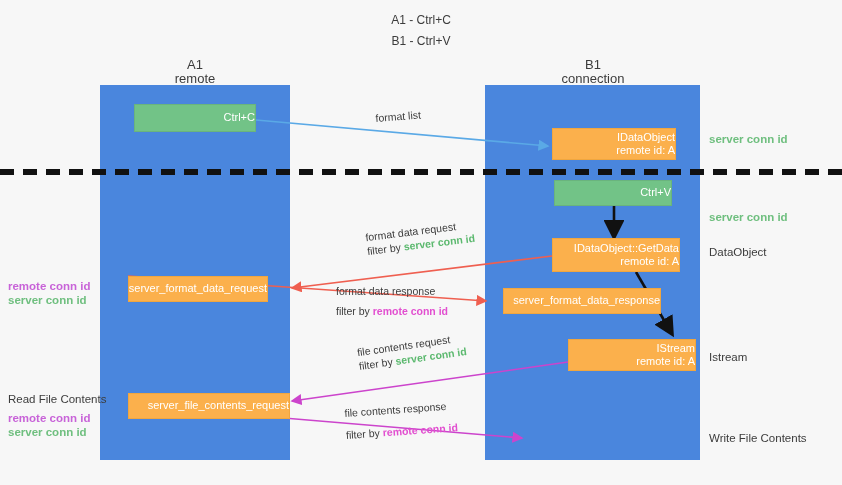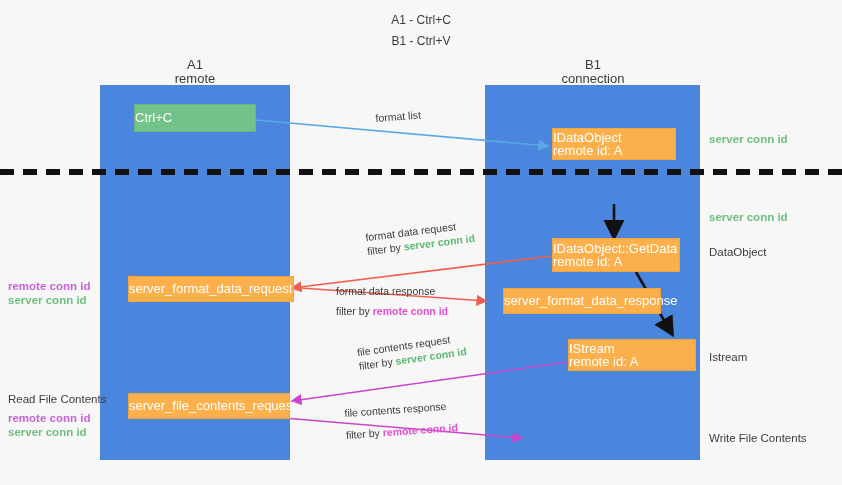--- a/index.html
+++ b/index.html
@@ -12,22 +12,22 @@
   #stage{position:absolute;inset:0;}
   svg.layer{position:absolute;left:0;top:0;width:842px;height:485px;pointer-events:none;}
 
   .lane{position:absolute;background:#4a86dd;}
   .lane-head{position:absolute;text-align:center;font-size:13px;color:#3c3c3c;line-height:14px;}
 
   .title{position:absolute;left:0;top:10px;width:842px;text-align:center;
          font-size:12px;line-height:21px;color:#3c3c3c;}
 
   .box{position:absolute;box-sizing:border-box;display:flex;flex-direction:column;
-       align-items:flex-start;justify-content:center;text-align:center;
-       font-size:13px;line-height:13.5px;color:#fff;}
+       align-items:flex-end;justify-content:center;text-align:center;
+       font-size:11px;line-height:13.5px;color:#fff;}
   .box.green{background:#72c387;border:1px solid #6ab47d;}
   .box.orange{background:#fbb04c;border:1px solid #f0a63f;}
 
   .side{position:absolute;font-size:11.5px;line-height:14px;white-space:nowrap;}
   .side.grey{color:#3c3c3c;}
   .side.green{color:#6fbf7f;font-weight:bold;}
   .side.magenta{color:#c863d8;font-weight:bold;}
 
   .alabel{position:absolute;font-size:10.5px;line-height:14px;white-space:nowrap;color:#3c3c3c;}
   .alabel .g{color:#5cb96f;font-weight:bold;}
@@ -92,27 +92,30 @@
 
   <div class="box green" style="left:134px;top:104px;width:122px;height:28px;">
     <span>Ctrl+C</span>
   </div>
 
   <div class="box orange" style="left:552px;top:128px;width:124px;height:32px;">
     <span>IDataObject</span>
     <span>remote id: A</span>
   </div>
 
+  <div class="box green" style="left:554px;top:180px;width:118px;height:26px;">
+    <span>Ctrl+V</span>
+  </div>
 
   <div class="box orange" style="left:552px;top:238px;width:128px;height:34px;">
     <span>IDataObject::GetData</span>
     <span>remote id: A</span>
   </div>
 
-  <div class="box orange" style="left:128px;top:276px;width:166px;height:26px;">
+  <div class="box orange" style="left:128px;top:276px;width:140px;height:26px;">
     <span>server_format_data_request</span>
   </div>
 
   <div class="box orange" style="left:503px;top:288px;width:158px;height:26px;">
     <span>server_format_data_response</span>
   </div>
 
   <div class="box orange" style="left:568px;top:339px;width:128px;height:32px;">
     <span>IStream</span>
     <span>remote id: A</span>

